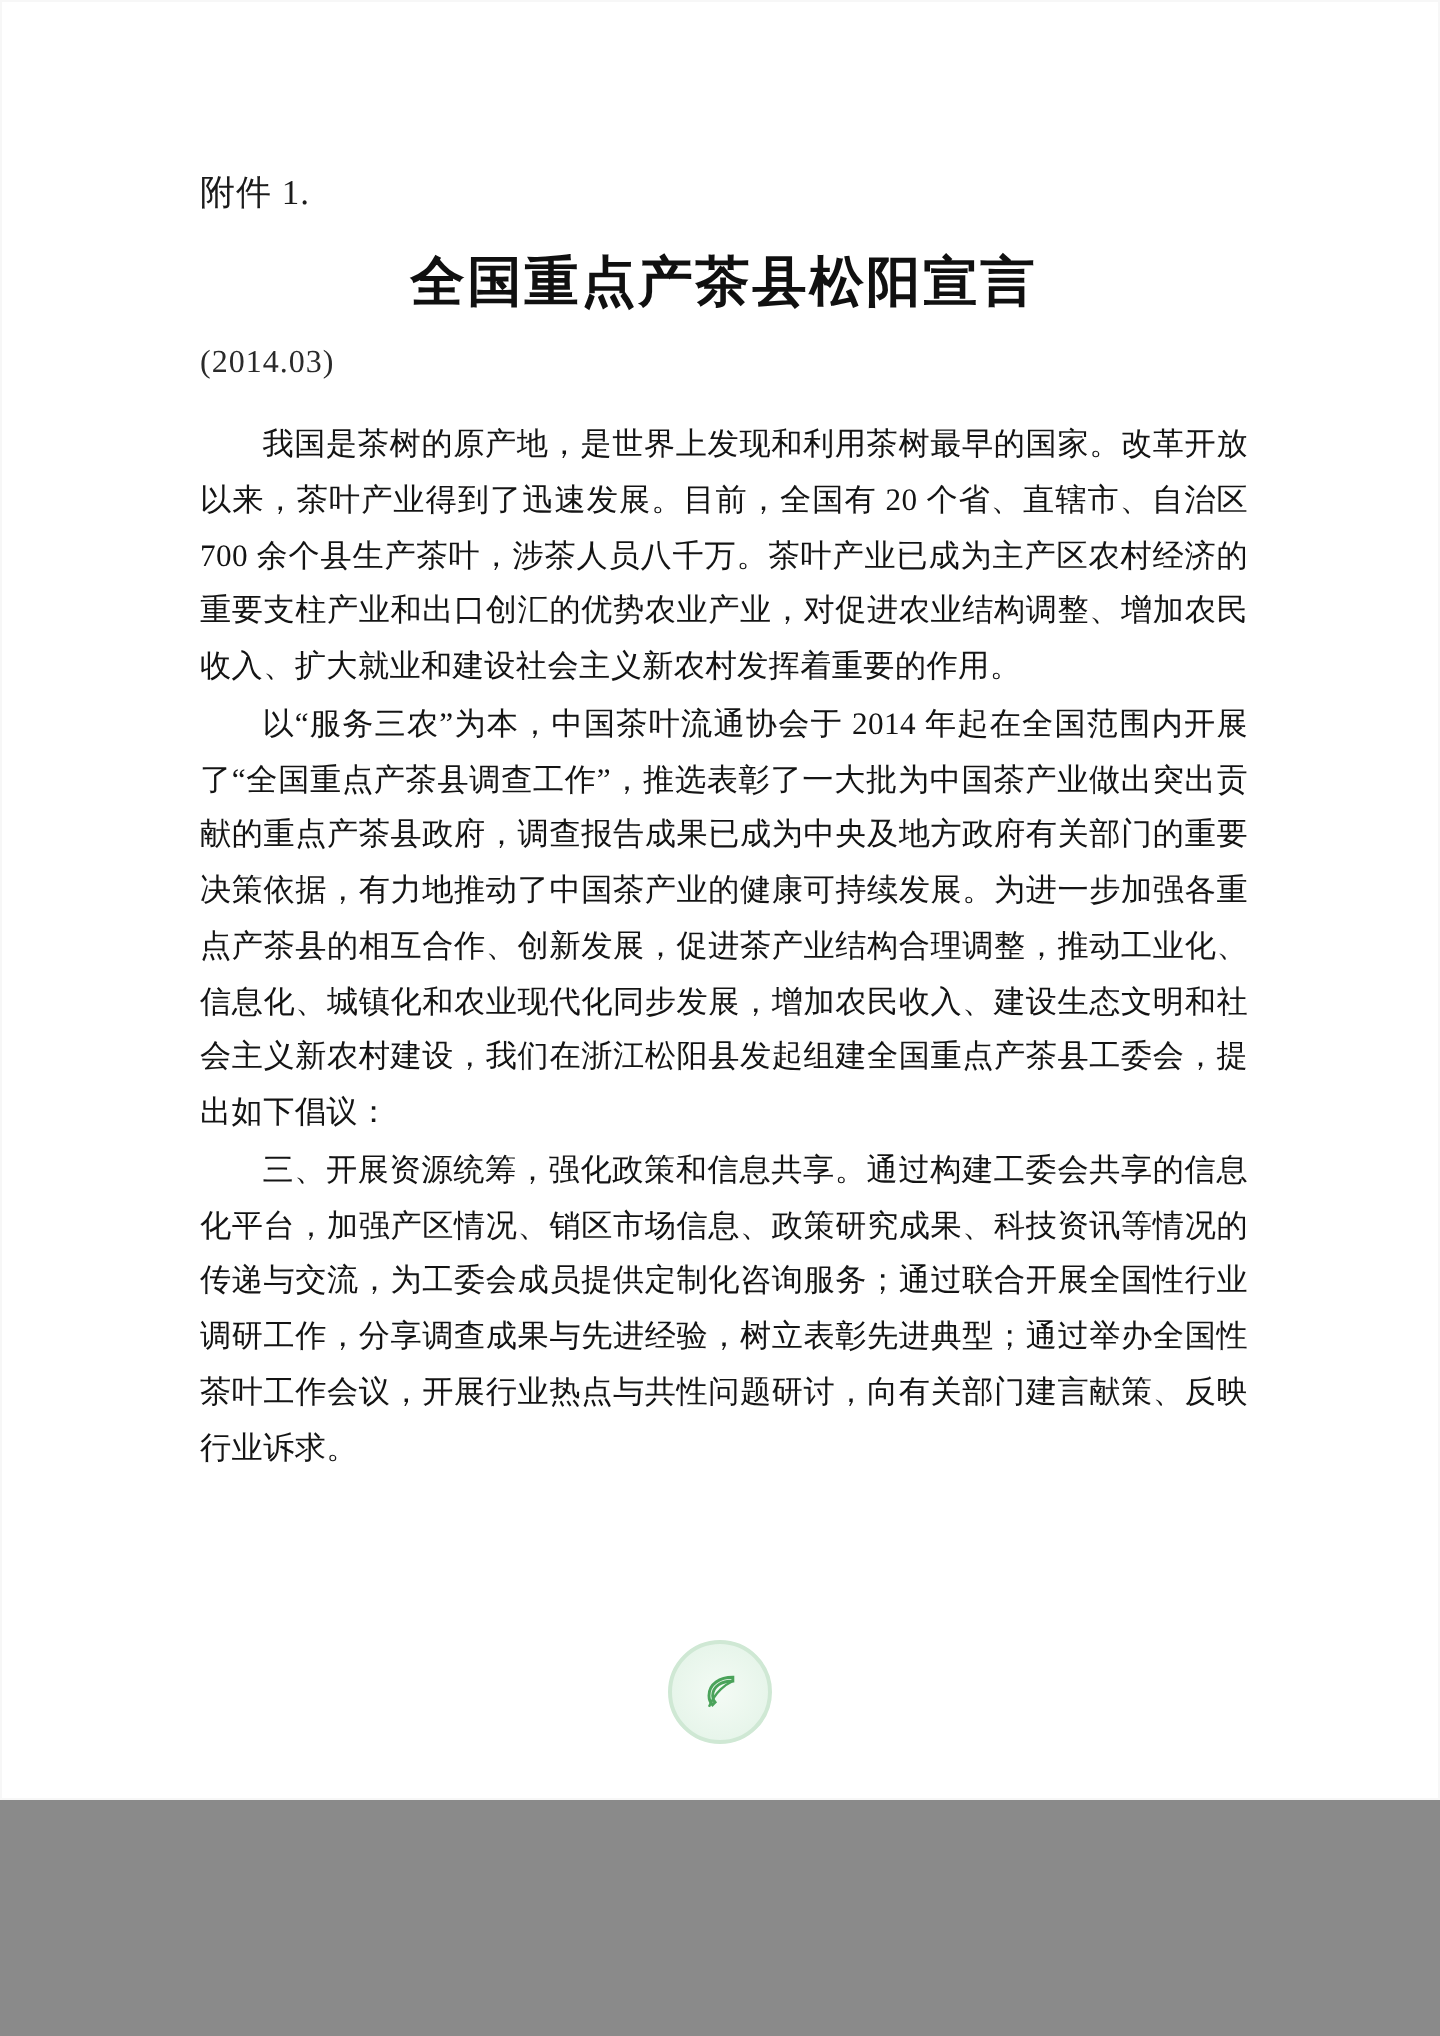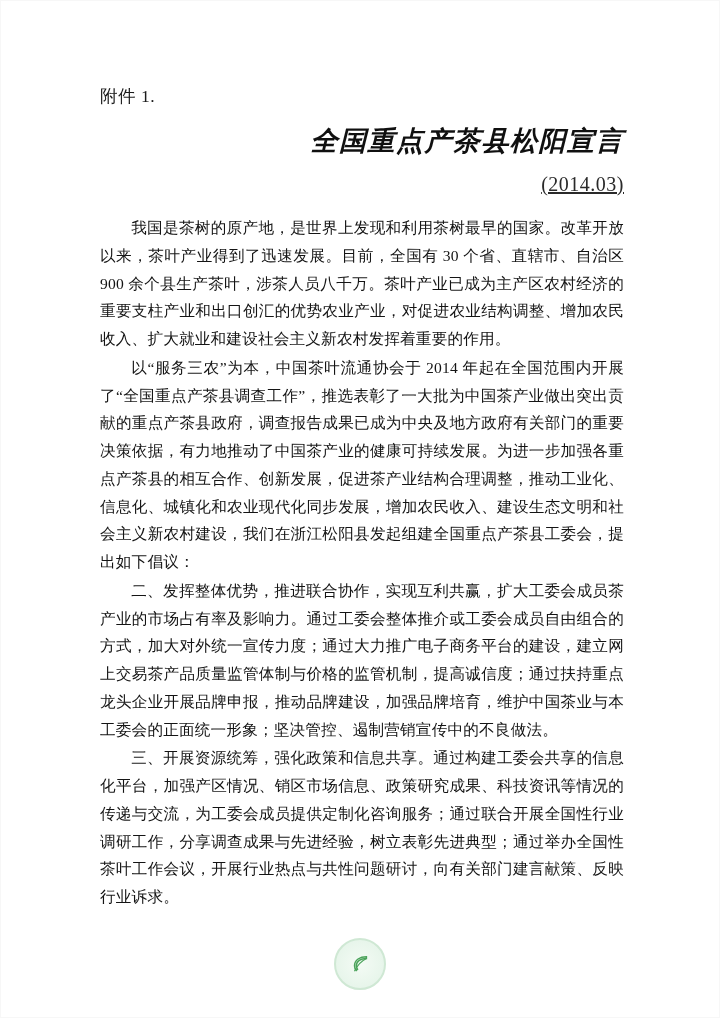--- a/index.html
+++ b/index.html
@@ -6,55 +6,53 @@
     margin: 0;
     padding: 0;
     background: #8a8a8a;
   }
   body {
     font-family: "Liberation Serif", "DejaVu Serif", serif;
   }
   .page {
     position: relative;
     width: 720px;
-    height: 1018px;
+    height: 900px;
     background: #ffffff;
     overflow: hidden;
     box-sizing: border-box;
   }
   .content {
     position: absolute;
     left: 100px;
     right: 96px;
     top: 84px;
   }
   .attachment-label {
     font-size: 17.5px;
     color: #1b1b1b;
     letter-spacing: 0.5px;
     margin-bottom: 16px;
   }
   .doc-title {
-    text-align: right;
+    text-align: center;
     font-size: 27px;
     font-weight: bold;
     color: #101010;
     letter-spacing: 1.5px;
     margin: 10px 0 0 0;
     line-height: 1.3;
-    font-style: italic;
   }
   .doc-date {
-    text-align: right;
-    font-size: 20px;
+    text-align: left;
+    font-size: 16px;
     color: #2a2a2a;
     margin-top: 14px;
     margin-bottom: 18px;
     letter-spacing: 0.5px;
-    text-decoration: underline;
   }
   .para {
     font-size: 15.6px;
     line-height: 1.78;
     color: #141414;
     text-align: justify;
     text-justify: inter-ideograph;
     text-indent: 2em;
     margin: 0 0 1px 0;
     letter-spacing: 0.2px;
@@ -90,23 +88,22 @@
 
 <div class="page">
   <div class="content">
 
     <div class="attachment-label">附件 1.</div>
 
     <h1 class="doc-title">全国重点产茶县松阳宣言</h1>
 
     <div class="doc-date">(2014.03)</div>
 
-    <p class="para">我国是茶树的原产地，是世界上发现和利用茶树最早的国家。改革开放以来，茶叶产业得到了迅速发展。目前，全国有 30 个省、直辖市、自治区 900 余个县生产茶叶，涉茶人员八千万。茶叶产业已成为主产区农村经济的重要支柱产业和出口创汇的优势农业产业，对促进农业结构调整、增加农民收入、扩大就业和建设社会主义新农村发挥着重要的作用。</p>
+    <p class="para">我国是茶树的原产地，是世界上发现和利用茶树最早的国家。改革开放以来，茶叶产业得到了迅速发展。目前，全国有 20 个省、直辖市、自治区 700 余个县生产茶叶，涉茶人员八千万。茶叶产业已成为主产区农村经济的重要支柱产业和出口创汇的优势农业产业，对促进农业结构调整、增加农民收入、扩大就业和建设社会主义新农村发挥着重要的作用。</p>
     <p class="para">以“服务三农”为本，中国茶叶流通协会于 2014 年起在全国范围内开展了“全国重点产茶县调查工作”，推选表彰了一大批为中国茶产业做出突出贡献的重点产茶县政府，调查报告成果已成为中央及地方政府有关部门的重要决策依据，有力地推动了中国茶产业的健康可持续发展。为进一步加强各重点产茶县的相互合作、创新发展，促进茶产业结构合理调整，推动工业化、信息化、城镇化和农业现代化同步发展，增加农民收入、建设生态文明和社会主义新农村建设，我们在浙江松阳县发起组建全国重点产茶县工委会，提出如下倡议：</p>
-    <p class="para">二、发挥整体优势，推进联合协作，实现互利共赢，扩大工委会成员茶产业的市场占有率及影响力。通过工委会整体推介或工委会成员自由组合的方式，加大对外统一宣传力度；通过大力推广电子商务平台的建设，建立网上交易茶产品质量监管体制与价格的监管机制，提高诚信度；通过扶持重点龙头企业开展品牌申报，推动品牌建设，加强品牌培育，维护中国茶业与本工委会的正面统一形象；坚决管控、遏制营销宣传中的不良做法。</p>
     <p class="para">三、开展资源统筹，强化政策和信息共享。通过构建工委会共享的信息化平台，加强产区情况、销区市场信息、政策研究成果、科技资讯等情况的传递与交流，为工委会成员提供定制化咨询服务；通过联合开展全国性行业调研工作，分享调查成果与先进经验，树立表彰先进典型；通过举办全国性茶叶工作会议，开展行业热点与共性问题研讨，向有关部门建言献策、反映行业诉求。</p>
 
   </div>
 
   <div class="watermark">
     <svg class="leaf" viewBox="0 0 24 24" aria-hidden="true">
       <path d="M19 4c-7 0-13 3.5-13 10 0 2 .7 3.7 1.9 5l1.4-1.4C8.4 16.6 8 15.4 8 14c0-5 4.7-8 11-8z" fill="none" stroke="currentColor" stroke-width="1.6"></path>
       <path d="M6 20c4-9 9-12 13-14" fill="none" stroke="currentColor" stroke-width="1.3"></path>
     </svg>
   </div>

